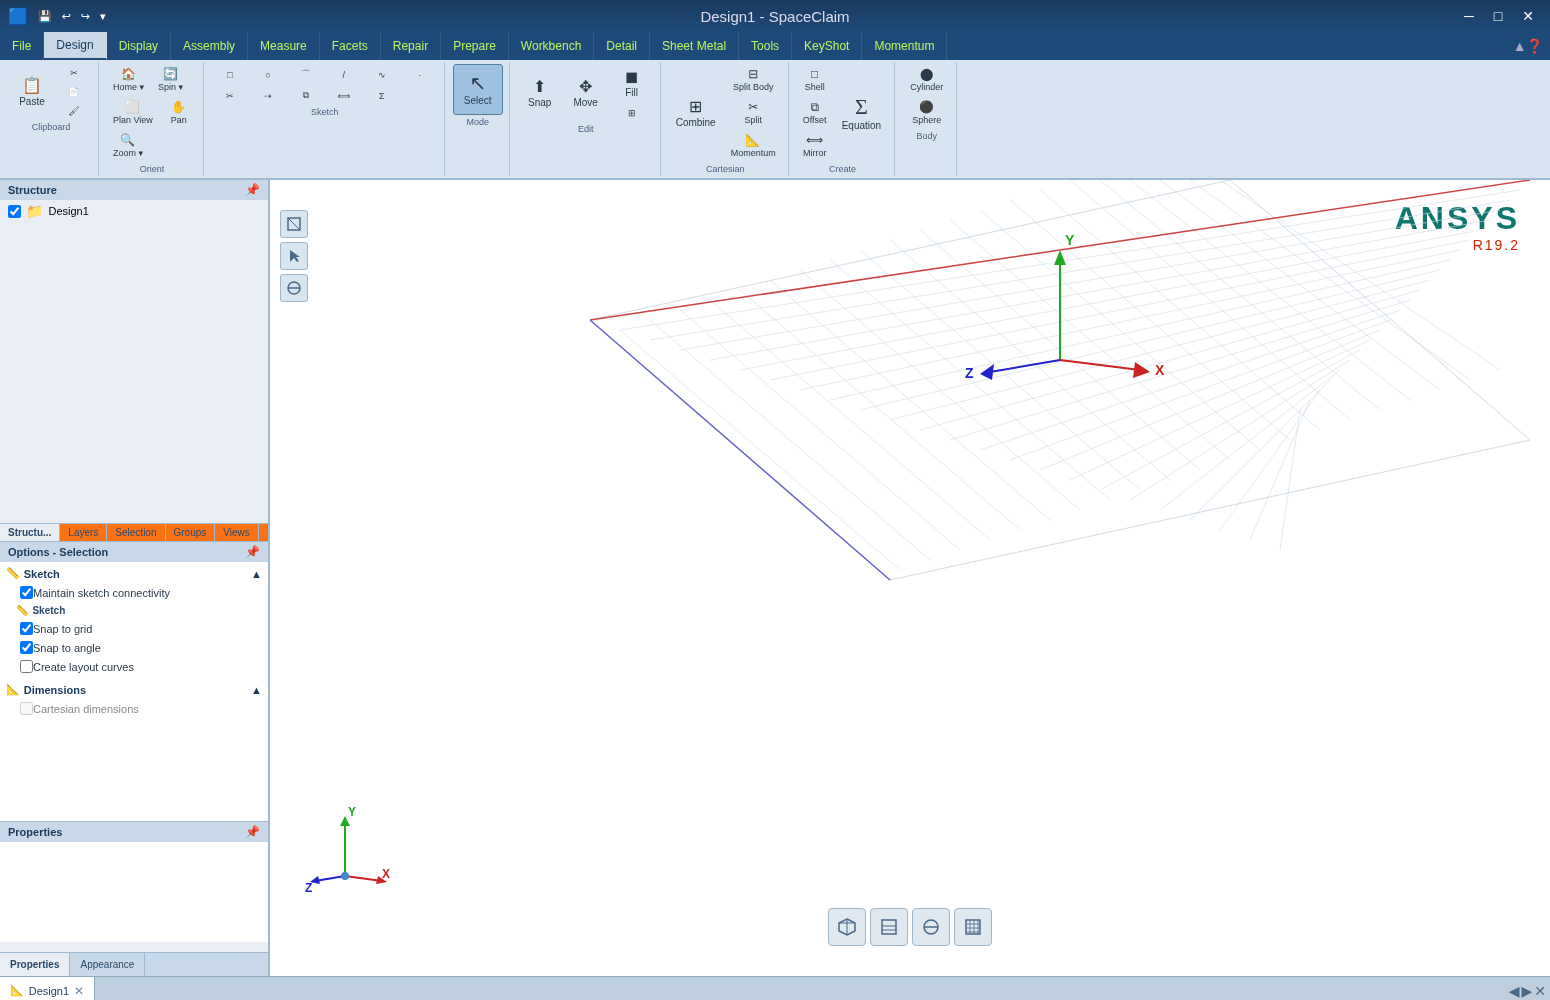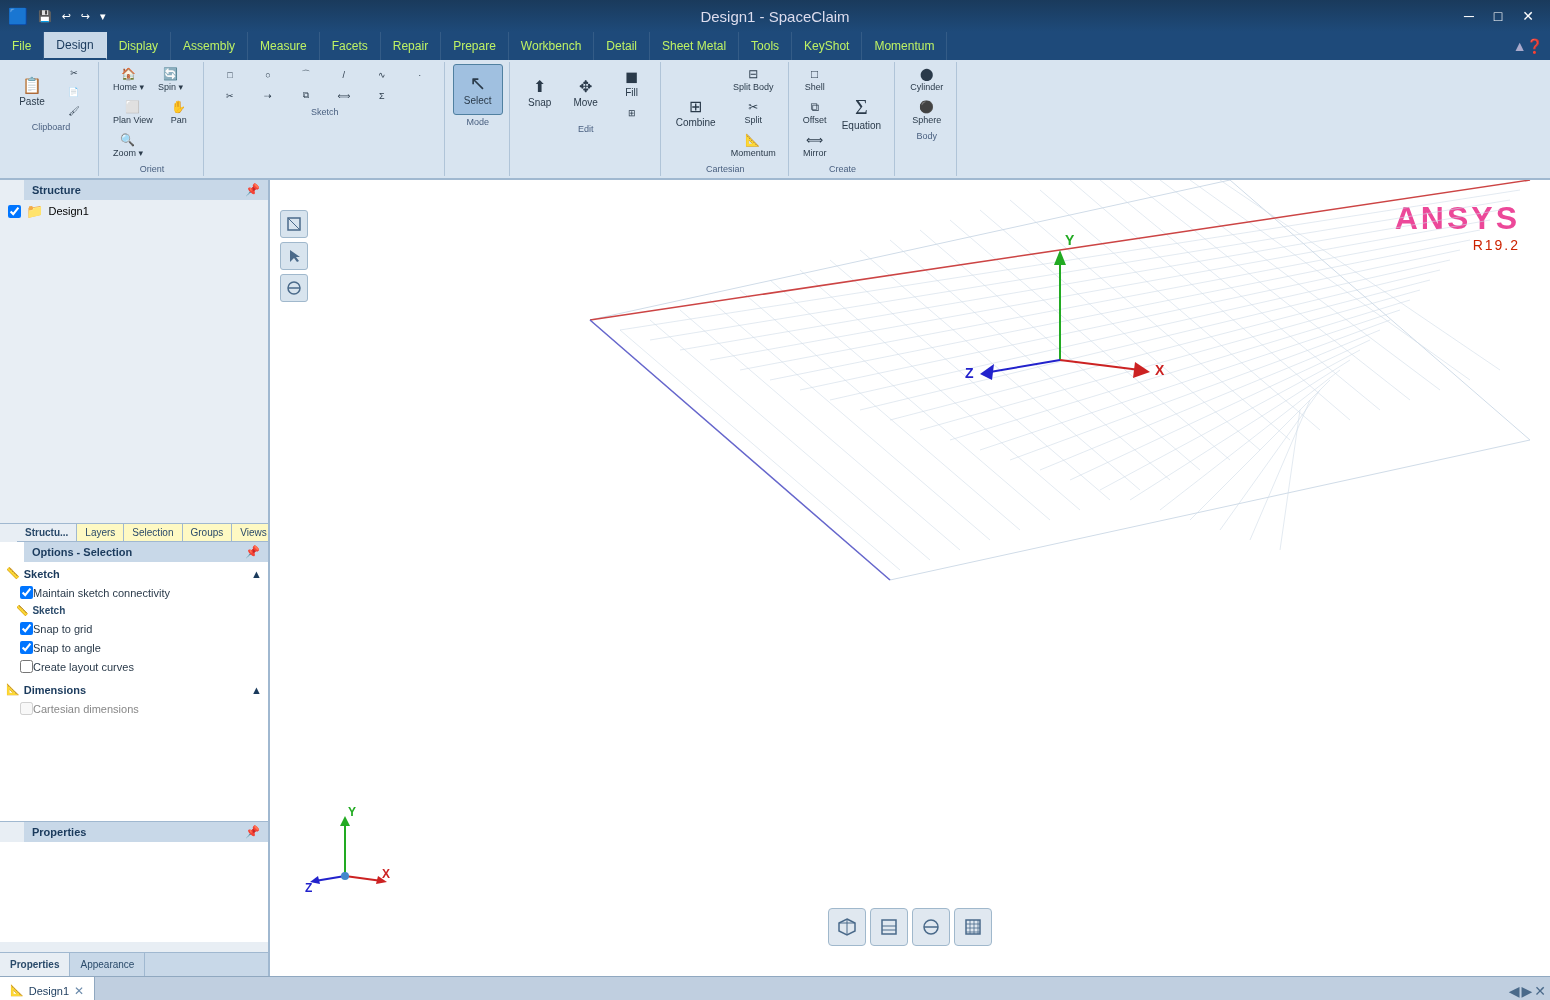--- a/index.html
+++ b/index.html
@@ -119,36 +119,34 @@
     }
     .panel-header {
       background: #c8d8e8;
       padding: 3px 8px;
       font-size: 11px;
       font-weight: bold;
       color: #1a3a5c;
       display: flex;
       justify-content: space-between;
       align-items: center;
-      margin-left: 24px;
     }
     .structure-item {
       display: flex;
       align-items: center;
       padding: 3px 8px;
       gap: 5px;
       cursor: pointer;
     }
 
     
     #panel-tabs {
       display: flex;
-      background: #fef9c3;
+      background: #f97316;
       border-bottom: 1px solid #a0b8d0;
-      margin-left: 17px;
     }
     .panel-tab {
       padding: 3px 8px;
       font-size: 10px;
       cursor: pointer;
       color: #2a4a6a;
       border-right: 1px solid #a0b8d0;
     }
     .panel-tab.active { background: #e8eef4; font-weight: bold; }
 
@@ -665,21 +663,21 @@
     <div id="bottom-tabs">
       <div class="bottom-tab active">Properties</div>
       <div class="bottom-tab">Appearance</div>
     </div>
   </div>
 
   <div id="viewport">
     <div id="viewport-canvas">
 
       <div class="ansys-logo">
-        <div style="font-size:32px; font-weight:900; color:#ec4899; letter-spacing:3px;margin-left:48px;">ANSYS</div>
+        <div style="font-size:32px; font-weight:900; color:#0f766e; letter-spacing:3px;margin-left:48px;">ANSYS</div>
         <div class="ansys-logo-sub">R19.2</div>
       </div>
 
       <svg id="grid-svg" xmlns="http://www.w3.org/2000/svg">
         <defs>
           <pattern id="smallgrid" width="20" height="20" patternUnits="userSpaceOnUse">
             <path d="M 20 0 L 0 0 0 20" fill="none" stroke="#d0d8e8" stroke-width="0.5"></path>
           </pattern>
           <pattern id="biggrid" width="100" height="100" patternUnits="userSpaceOnUse">
             <rect width="100" height="100" fill="url(#smallgrid)"></rect>

